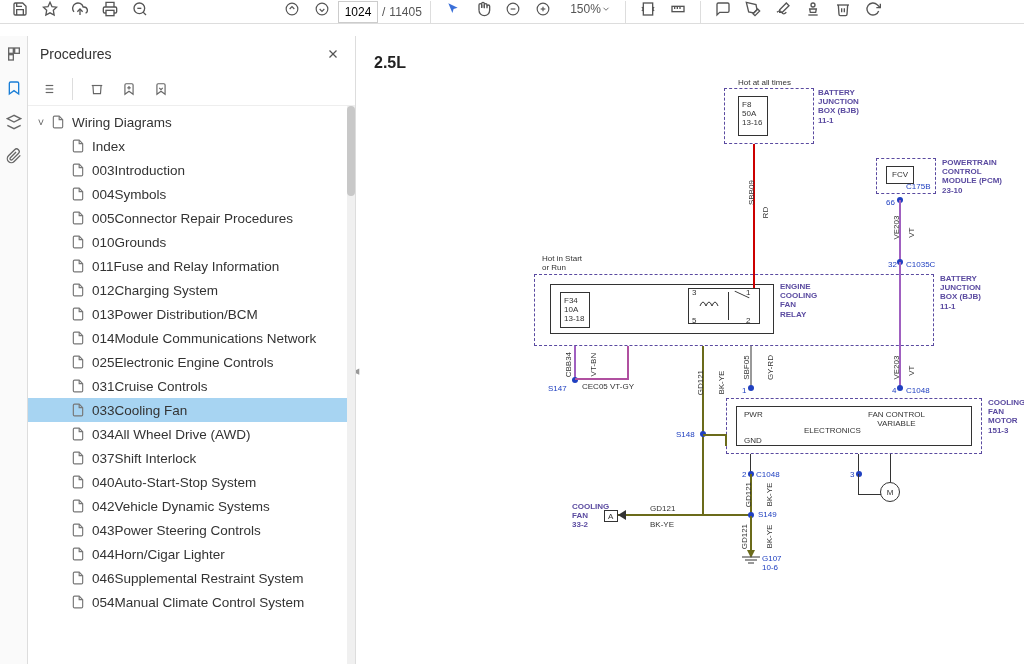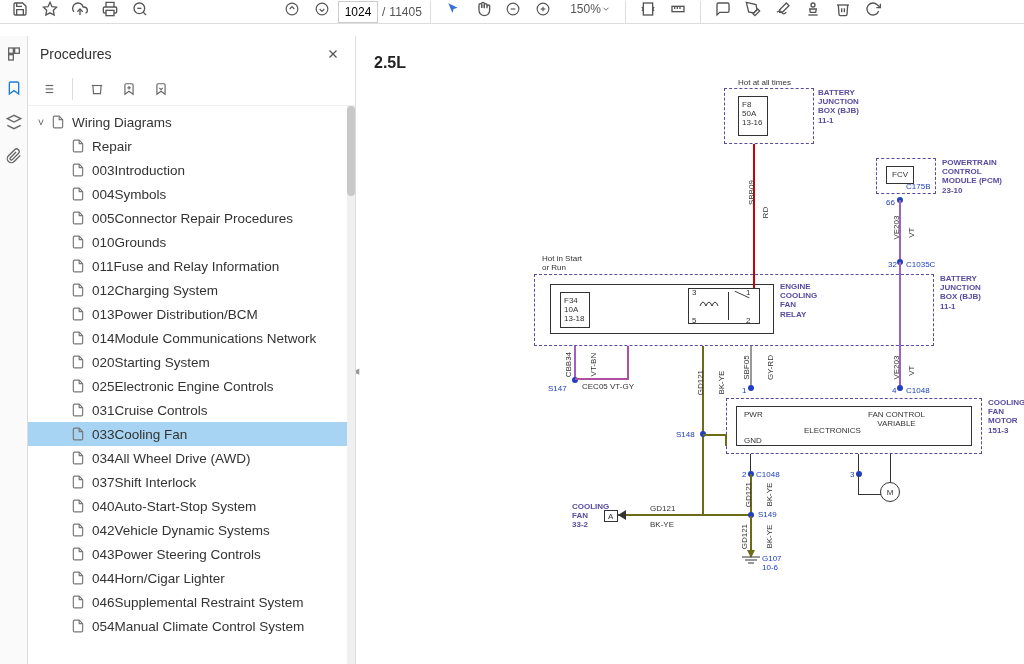--- a/index.html
+++ b/index.html
@@ -284,21 +284,21 @@
         </span>
         <span>Wiring Diagrams</span>
       </div>
     <div class="node child">
         <span class="ico">
           <svg viewBox="0 0 24 24" fill="none" stroke="#777" stroke-width="2">
             <path d="M14 2H6a2 2 0 0 0-2 2v16a2 2 0 0 0 2 2h12a2 2 0 0 0 2-2V8z"></path>
             <polyline points="14 2 14 8 20 8"></polyline>
           </svg>
         </span>
-        <span>Repair</span>
+        <span>Index</span>
       </div>
       <div class="node child">
         <span class="ico">
           <svg viewBox="0 0 24 24" fill="none" stroke="#777" stroke-width="2">
             <path d="M14 2H6a2 2 0 0 0-2 2v16a2 2 0 0 0 2 2h12a2 2 0 0 0 2-2V8z"></path>
             <polyline points="14 2 14 8 20 8"></polyline>
           </svg>
         </span>
         <span>003Introduction</span>
       </div>
@@ -357,29 +357,20 @@
         <span>013Power Distribution/BCM</span>
       </div>
       <div class="node child">
         <span class="ico">
           <svg viewBox="0 0 24 24" fill="none" stroke="#777" stroke-width="2">
             <path d="M14 2H6a2 2 0 0 0-2 2v16a2 2 0 0 0 2 2h12a2 2 0 0 0 2-2V8z"></path>
             <polyline points="14 2 14 8 20 8"></polyline>
           </svg>
         </span>
         <span>014Module Communications Network</span>
-      </div>
-      <div class="node child">
-        <span class="ico">
-          <svg viewBox="0 0 24 24" fill="none" stroke="#777" stroke-width="2">
-            <path d="M14 2H6a2 2 0 0 0-2 2v16a2 2 0 0 0 2 2h12a2 2 0 0 0 2-2V8z"></path>
-            <polyline points="14 2 14 8 20 8"></polyline>
-          </svg>
-        </span>
-        <span>020Starting System</span>
       </div>
       <div class="node child">
         <span class="ico">
           <svg viewBox="0 0 24 24" fill="none" stroke="#777" stroke-width="2">
             <path d="M14 2H6a2 2 0 0 0-2 2v16a2 2 0 0 0 2 2h12a2 2 0 0 0 2-2V8z"></path>
             <polyline points="14 2 14 8 20 8"></polyline>
           </svg>
         </span>
         <span>025Electronic Engine Controls</span>
       </div>

